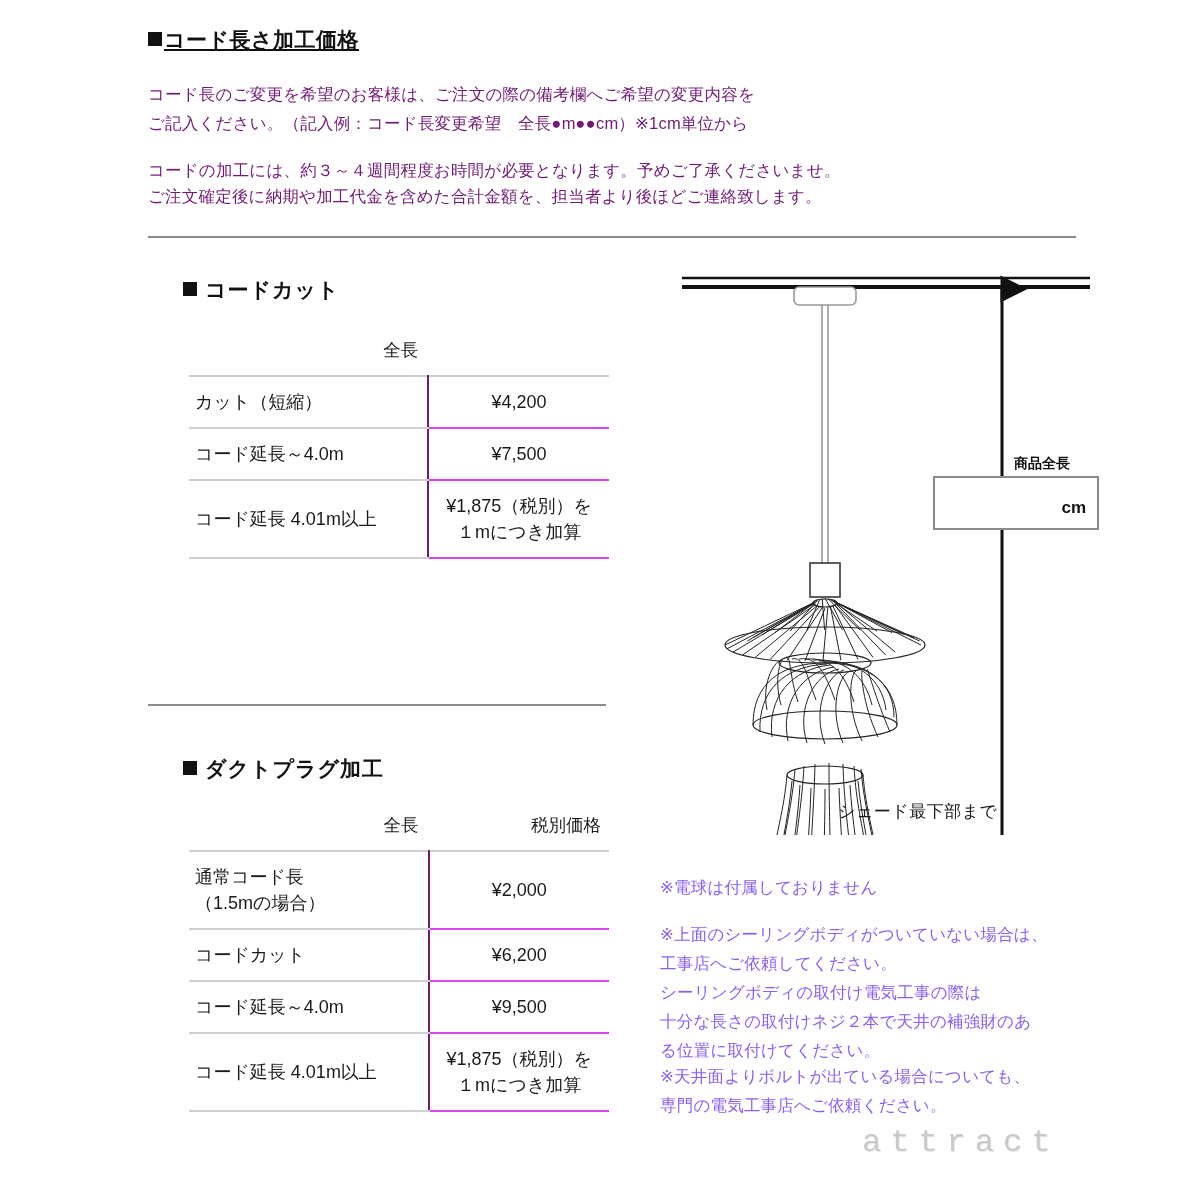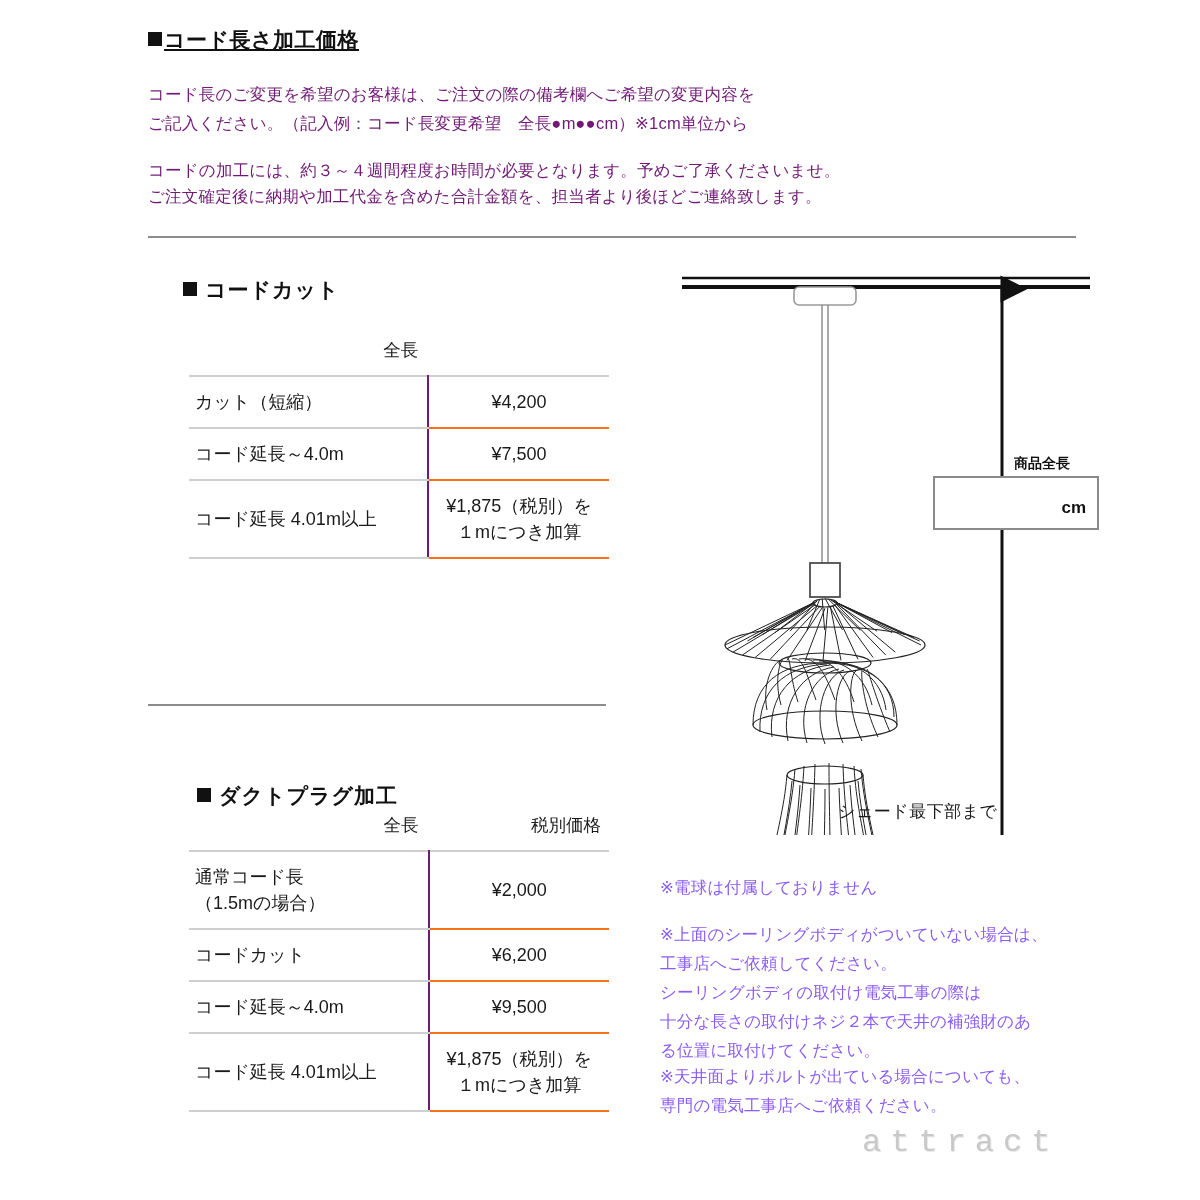--- a/index.html
+++ b/index.html
@@ -68,21 +68,21 @@
   }
   .sec-heading .sq {
     display: inline-block;
     width: 14px;
     height: 14px;
     background: #111;
     margin-right: 8px;
     vertical-align: 1px;
   }
   #sec1-heading { left: 183px; top: 276px; }
-  #sec2-heading { left: 197px; top: 755px; margin-top: 27px; }
+  #sec2-heading { left: 183px; top: 755px; }
 
   
   .ptable {
     position: absolute;
     border-collapse: collapse;
     font-size: 18px;
     color: #1a1a1a;
   }
   .ptable .hdr td {
     border: none;
@@ -95,21 +95,21 @@
     border-top: 2px solid #cfcfcf;
     border-bottom: 2px solid #cfcfcf;
     border-right: 2px solid #701a75;
     padding: 12px 10px 12px 6px;
     text-align: left;
     line-height: 26px;
     white-space: pre-line;
   }
   .ptable td.val {
     border-top: 2px solid #cfcfcf;
-    border-bottom: 2px solid #f97316;
+    border-bottom: 2px solid #d946ef;
     padding: 12px 8px;
     text-align: center;
     line-height: 26px;
     white-space: pre-line;
   }
   .ptable tr.hdr td.lbl,
   .ptable tr.hdr td.val { border: none; text-align: right; }
 
   #table-cordcut { left: 189px; top: 325px; width: 420px; }
   #table-cordcut td.lbl { width: 243px; }

